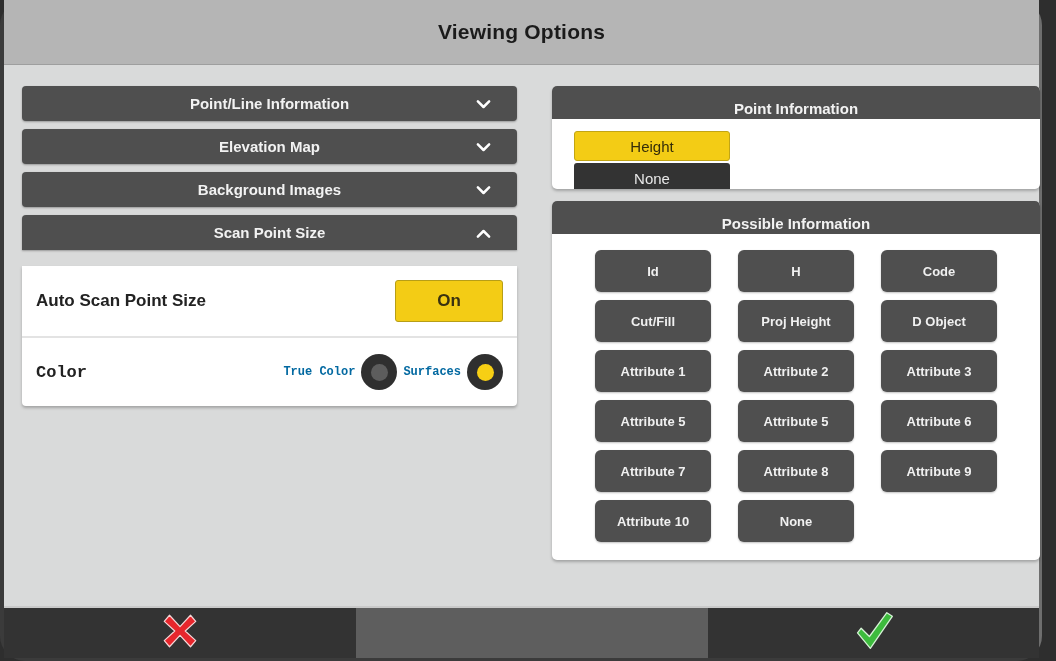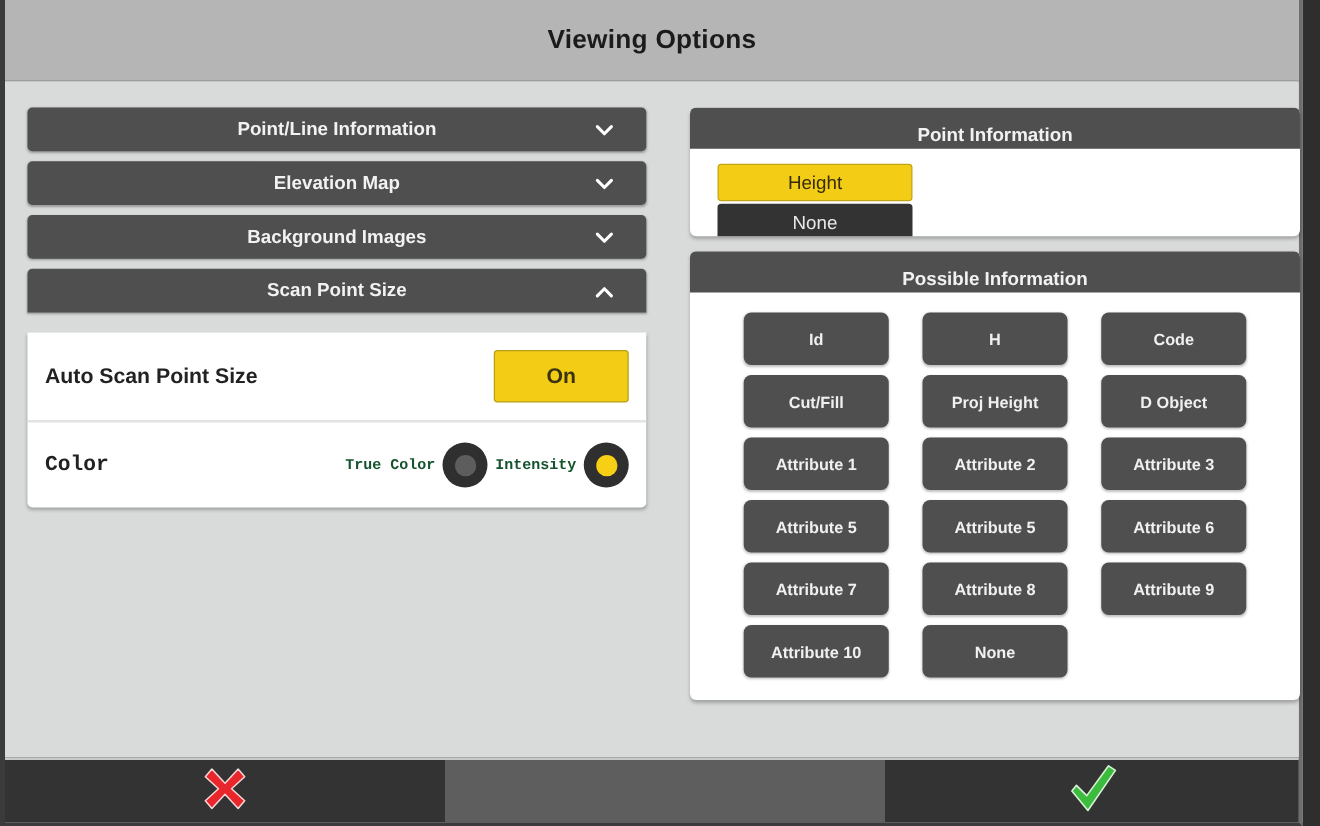--- a/index.html
+++ b/index.html
@@ -16,20 +16,21 @@
 
   #app {
     position: relative;
     width: 1042px;
     height: 661px;
     box-sizing: border-box;
     background: #d9dada;
     border-left: 4px solid #3b3b3b;
     border-right: 3px solid #6e6e6e;
     border-bottom: 3px solid #3b3b3b;
+    border-radius: 25px;
   }
 
   
   .titlebar {
     position: absolute;
     left: 0; top: 0;
     width: 100%;
     height: 65px;
     background: #b5b5b5;
     border-bottom: 1px solid #9e9e9e;
@@ -133,21 +134,21 @@
     box-sizing: border-box;
   }
 
   .radio-group {
     display: flex;
     align-items: center;
     gap: 6px;
   }
   .radio-label {
     font-size: 12px;
-    color: #14532d;
+    color: #0369a1;
     font-weight: bold;
   }
   .radio {
     width: 36px;
     height: 36px;
     border-radius: 50%;
     background: #2f2f2f;
     display: flex;
     align-items: center;
     justify-content: center;
@@ -322,21 +323,21 @@
           <div class="toggle-on">On</div>
         </div>
 
         <div class="panel-row">
           <span class="row-label">Color</span>
           <div class="radio-group">
             <span class="radio-label">True Color</span>
             <span class="radio off">
                 <span class="dot"></span>
               </span>
-            <span class="radio-label">Intensity</span>
+            <span class="radio-label">Surfaces</span>
             <span class="radio on">
                 <span class="dot"></span>
               </span>
           </div>
         </div>
 
       </div>
     </div>
 
     <div class="right-col">

